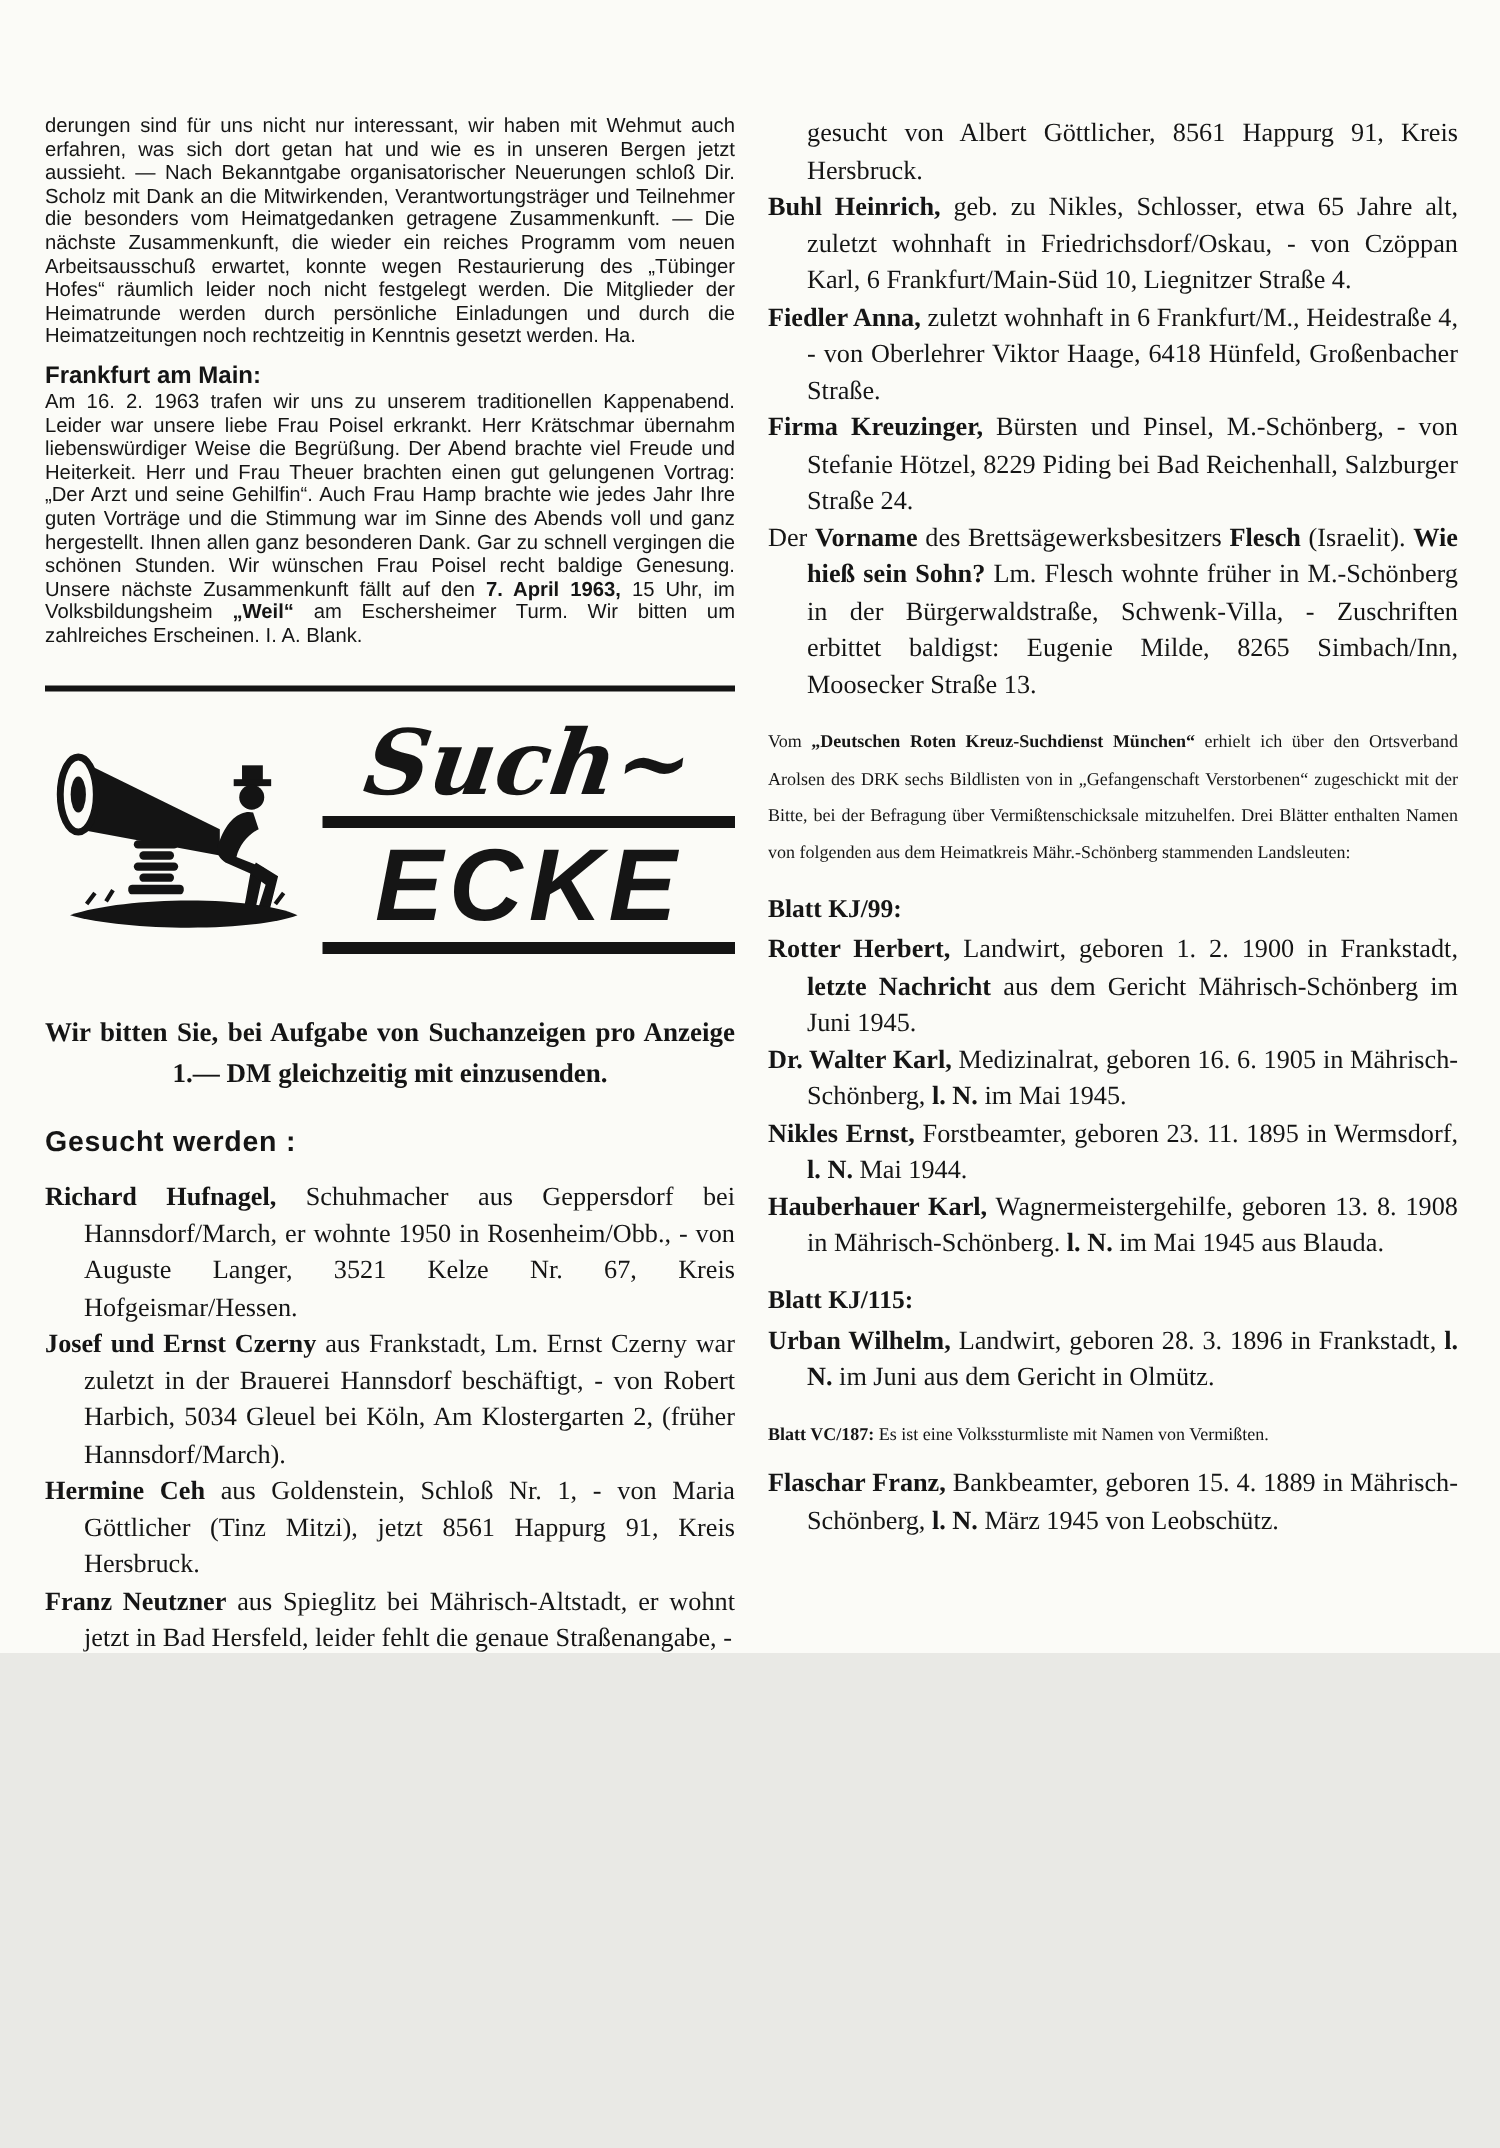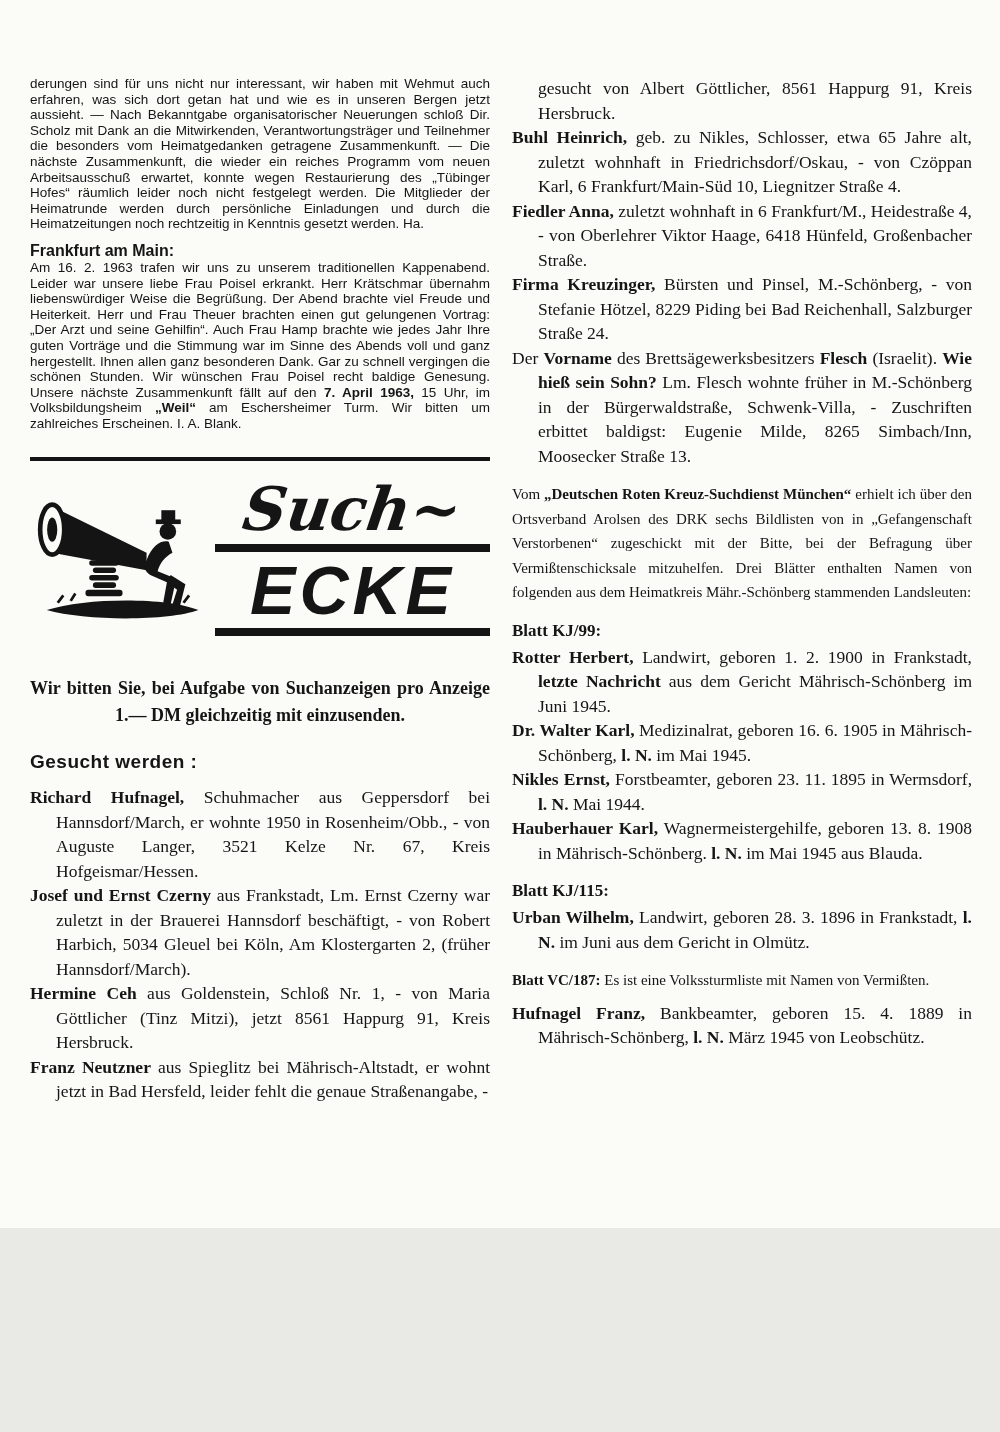--- a/index.html
+++ b/index.html
@@ -1,18 +1,18 @@
 <!DOCTYPE html>
 <html lang="de"><head>
 <meta charset="utf-8">
 <style>
   * { margin:0; padding:0; box-sizing:border-box; }
   html,body { background:#e9e9e5; }
   .page {
-    position:relative; width:1000px; height:1228px; margin:0 auto;
+    position:relative; width:1000px; height:1102px; margin:0 auto;
     background:#fbfbf7; color:#151515; overflow:hidden;
     font-family:"Liberation Serif", serif;
   }
   .col { position:absolute; top:76px; width:460px; }
   .col-left  { left:30px; }
   .col-right { left:512px; }
 
   .small {
     font-family:"Liberation Sans", sans-serif;
     font-size:13.5px; line-height:15.6px; text-align:justify;
@@ -21,21 +21,21 @@
     font-family:"Liberation Sans", sans-serif;
     font-size:16px; font-weight:bold; margin:10px 0 0;
   }
   .b { font-weight:bold; }
 
   .entry {
     font-size:17.5px; line-height:24.5px; text-align:justify;
     padding-left:26px; text-indent:-26px;
   }
   .cont { text-indent:0; }
-  .bodyp { font-size:15px; line-height:24.5px; text-align:justify; }
+  .bodyp { font-size:12px; line-height:24.5px; text-align:justify; }
 
   .thin-rule { height:4px; background:#141414; margin-top:26px; }
 
   .logo-row { display:flex; margin-top:14px; align-items:flex-start; }
   .mega-svg { flex:0 0 auto; }
   .logo-text { flex:1 1 auto; padding-top:2px; min-width:0; }
   .such-script {
     font-family:"DejaVu Serif", serif; font-style:italic; font-weight:bold;
     font-size:60px; line-height:64px; text-align:center; transform:skewX(-8deg);
     white-space:nowrap;
@@ -132,17 +132,17 @@
     <p class="entry"><span class="b">Rotter Herbert,</span><span> Landwirt, geboren 1. 2. 1900 in Frankstadt, </span><span class="b">letzte Nachricht</span><span> aus dem Gericht Mährisch-Schönberg im Juni 1945.</span></p>
     <p class="entry"><span class="b">Dr. Walter Karl,</span><span> Medizinalrat, geboren 16. 6. 1905 in Mährisch-Schönberg, </span><span class="b">l. N.</span><span> im Mai 1945.</span></p>
     <p class="entry"><span class="b">Nikles Ernst,</span><span> Forstbeamter, geboren 23. 11. 1895 in Wermsdorf, </span><span class="b">l. N.</span><span> Mai 1944.</span></p>
     <p class="entry"><span class="b">Hauberhauer Karl,</span><span> Wagnermeistergehilfe, geboren 13. 8. 1908 in Mährisch-Schönberg. </span><span class="b">l. N.</span><span> im Mai 1945 aus Blauda.</span></p>
 
     <h3 class="blatt">Blatt KJ/115:</h3>
     <p class="entry"><span class="b">Urban Wilhelm,</span><span> Landwirt, geboren 28. 3. 1896 in Frankstadt, </span><span class="b">l. N.</span><span> im Juni aus dem Gericht in Olmütz.</span></p>
 
     <p class="bodyp gap-top"><span class="b">Blatt VC/187:</span><span> Es ist eine Volkssturmliste mit Namen von Vermißten.</span></p>
 
-    <p class="entry gap-top-sm"><span class="b">Hufnagel Franz,</span><span> Bankbeamter, geboren 15. 4. 1889 in Mährisch-Schönberg, </span><span class="b">l. N.</span><span> März 1945 von Leobschütz.</span></p>
+    <p class="entry gap-top-sm"><span class="b">Flaschar Franz,</span><span> Bankbeamter, geboren 15. 4. 1889 in Mährisch-Schönberg, </span><span class="b">l. N.</span><span> März 1945 von Leobschütz.</span></p>
   </div>
 
   <div class="pagenum">161</div>
 </div>
 
 </body></html>

